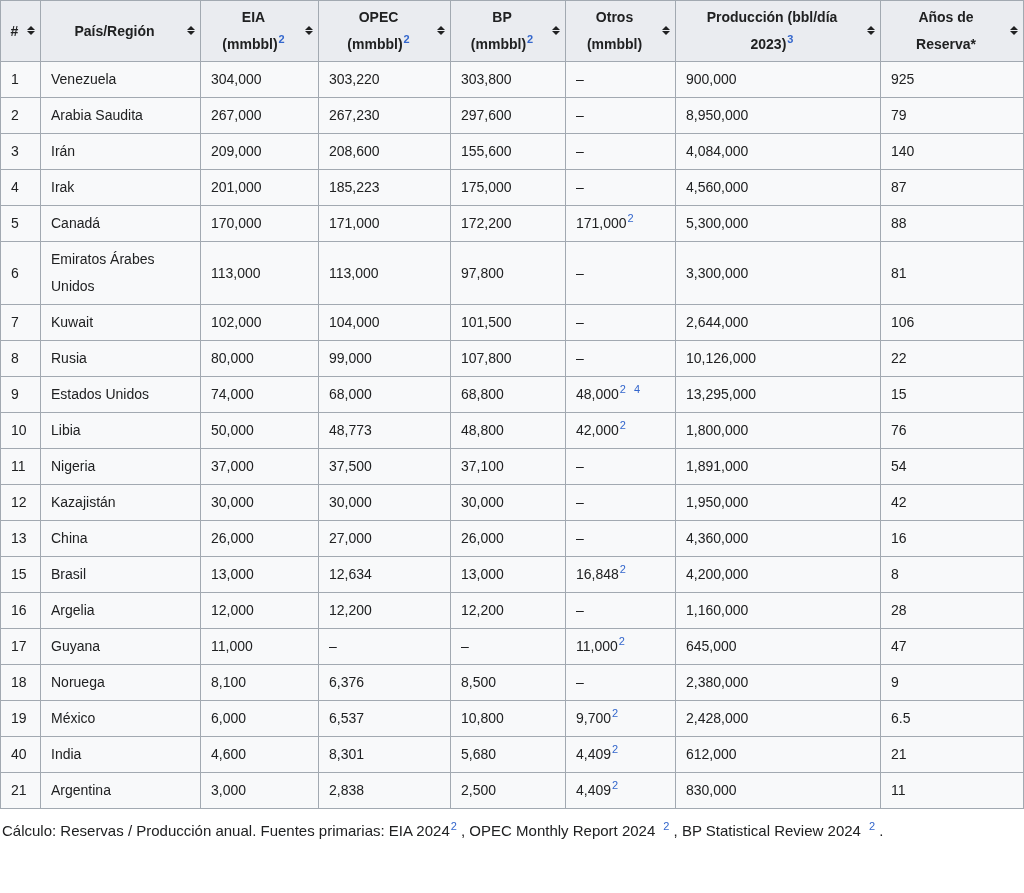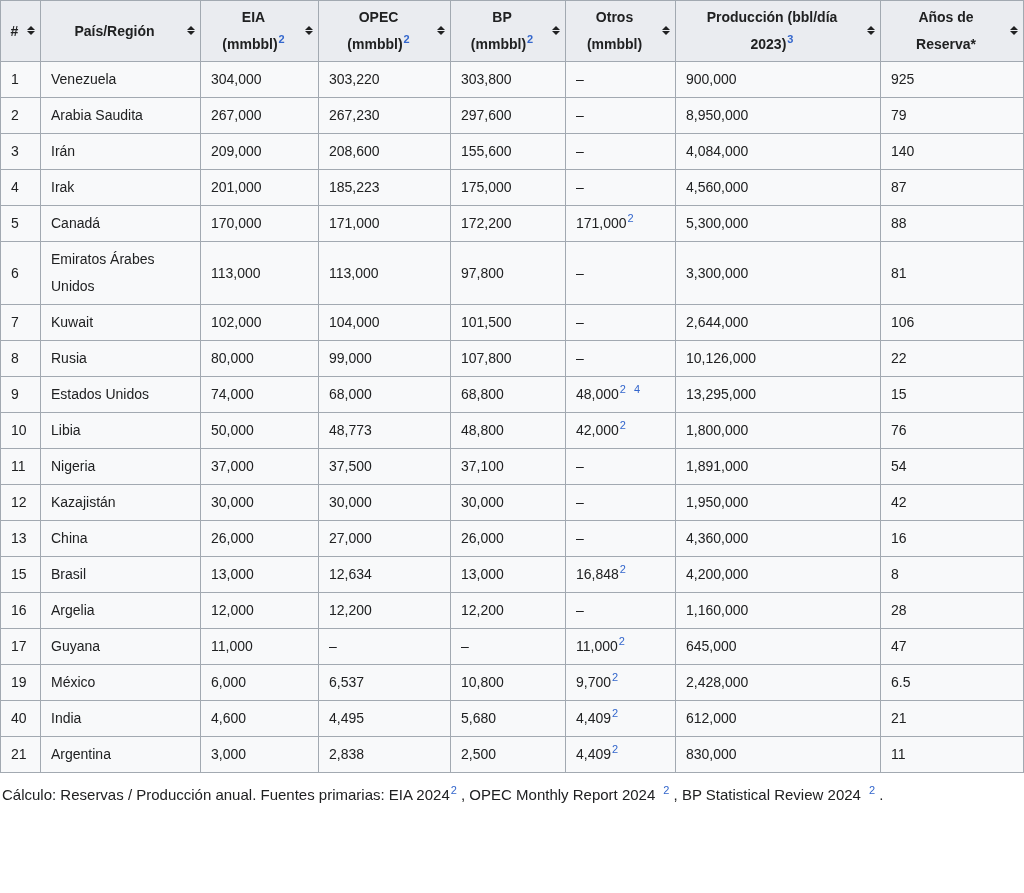--- a/index.html
+++ b/index.html
@@ -289,34 +289,44 @@
           <td>17</td>
           <td>Guyana</td>
           <td>11,000</td>
           <td>–</td>
           <td>–</td>
           <td>11,000<sup class="ref">2</sup></td>
           <td>645,000</td>
           <td>47</td>
         </tr>
         <tr>
+          <td>18</td>
+          <td>Noruega</td>
+          <td>8,100</td>
+          <td>6,376</td>
+          <td>8,500</td>
+          <td>–</td>
+          <td>2,380,000</td>
+          <td>9</td>
+        </tr>
+        <tr>
           <td>19</td>
           <td>México</td>
           <td>6,000</td>
           <td>6,537</td>
           <td>10,800</td>
           <td>9,700<sup class="ref">2</sup></td>
           <td>2,428,000</td>
           <td>6.5</td>
         </tr>
         <tr>
           <td>40</td>
           <td>India</td>
           <td>4,600</td>
-          <td>4,495</td>
+          <td>8,301</td>
           <td>5,680</td>
           <td>4,409<sup class="ref">2</sup></td>
           <td>612,000</td>
           <td>21</td>
         </tr>
         <tr>
           <td>21</td>
           <td>Argentina</td>
           <td>3,000</td>
           <td>2,838</td>

